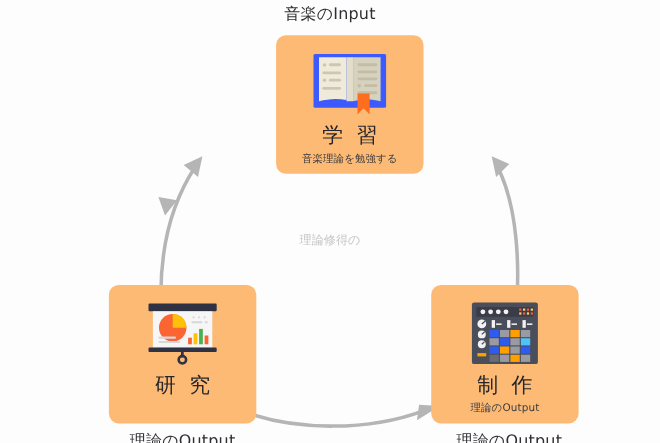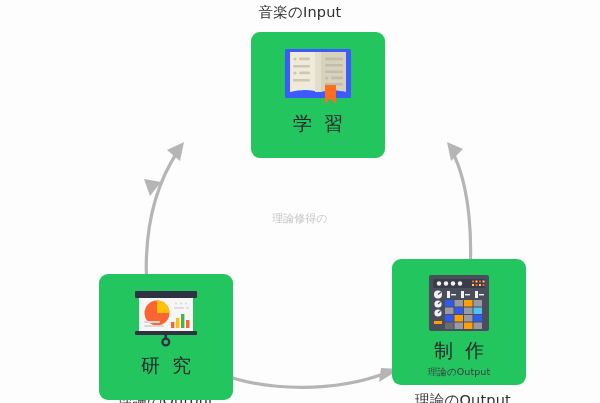--- a/index.html
+++ b/index.html
@@ -62,29 +62,29 @@
     color: #c6c6c6;
     font-size: 11px;
     line-height: 23px;
     white-space: nowrap;
   }
   
   .card {
     position: absolute;
     width: 134px;
     height: 126px;
-    background: #22c55e;
+    background: #fdba74;
     border-radius: 9px;
     display: flex;
     flex-direction: column;
     align-items: center;
     box-sizing: border-box;
   }
   #card-study { left: 251px; top: 32px; }
-  #card-research { left: 99px; top: 274px; }
+  #card-research { left: 99px; top: 259px; }
   #card-produce { left: 392px; top: 259px; }
 
   .card-icon {
     margin-top: 13px;
     height: 62px;
     display: flex;
     align-items: center;
     justify-content: center;
   }
   .card-title {
@@ -156,20 +156,21 @@
         <rect x="44" y="17" width="18" height="2.6" rx="1.3" fill="#c3bda6"></rect>
         <rect x="44" y="23.4" width="18" height="2.6" rx="1.3" fill="#c3bda6"></rect>
         <circle cx="45.6" cy="31" r="1.6" fill="#c3bda6"></circle>
         <rect x="50" y="29.6" width="12" height="2.6" rx="1.3" fill="#c3bda6"></rect>
         <rect x="44" y="36" width="18" height="2.6" rx="1.3" fill="#c3bda6"></rect>
 
         <path d="M44 38 h11 v19 l-5.5,-5.5 l-5.5,5.5 z" fill="#ff6d1f"></path>
       </svg>
     </div>
     <div class="card-title">学 習</div>
+    <div class="card-sub">音楽理論を勉強する</div>
   </div>
 
   <div class="card" id="card-research">
     <div class="card-icon">
       <svg width="70" height="58" viewBox="0 0 70 58">
 
         <rect x="4" y="2" width="62" height="7" rx="1" fill="#2f3242"></rect>
 
         <rect x="8" y="9" width="54" height="33" fill="#f6f6f7"></rect>
 

